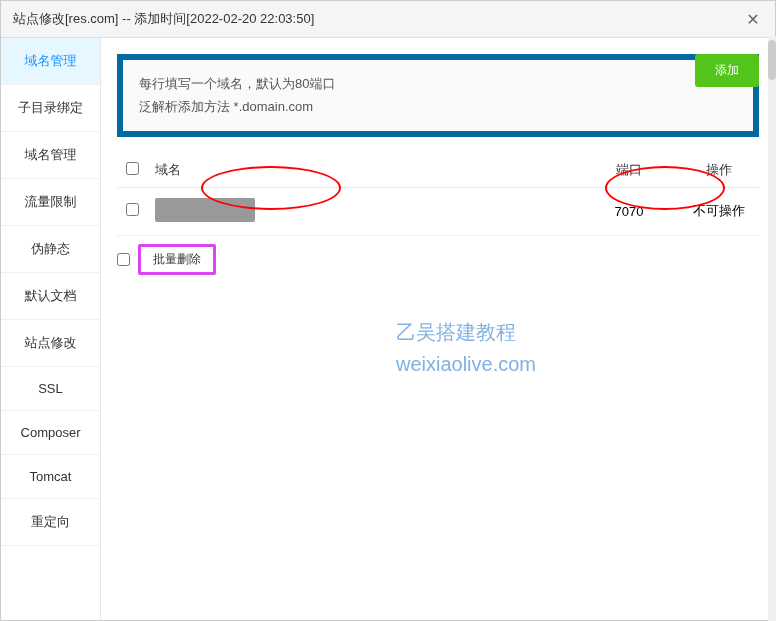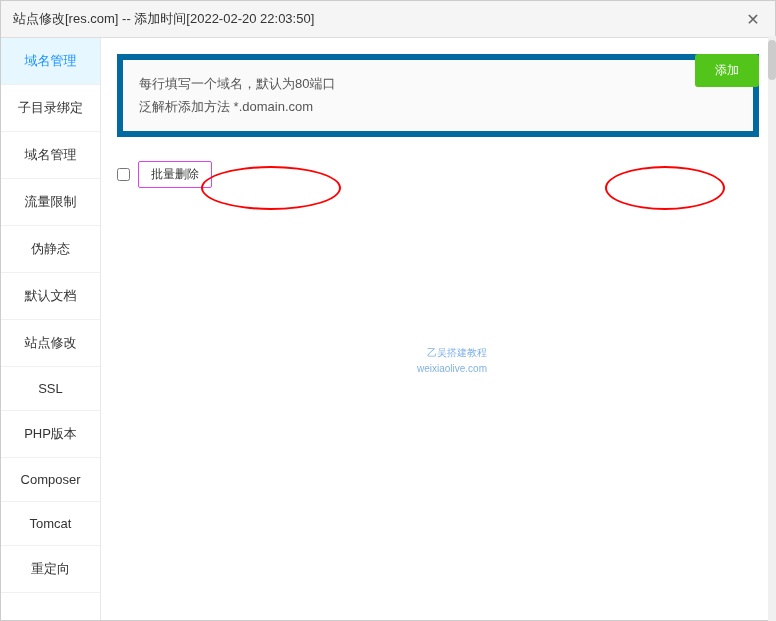--- a/index.html
+++ b/index.html
@@ -134,42 +134,41 @@
 
     .batch-delete-row {
       display: flex;
       align-items: center;
       padding: 8px 0;
       gap: 8px;
     }
 
     .batch-delete-btn {
       background: #fff;
-      border: 1px solid #d946ef;
+      border: 3px solid #d946ef;
       padding: 4px 12px;
       font-size: 12px;
       cursor: pointer;
       border-radius: 2px;
       color: #333;
     }
 
     
     .watermark {
       position: absolute;
       left: 50%;
       top: 50%;
       transform: translate(-30%, -20%);
       color: #4a90d9;
-      font-size: 10px;
+      font-size: 20px;
       opacity: 0.7;
       pointer-events: none;
-      text-align: right;
+      text-align: left;
       line-height: 1.6;
       z-index: 10;
-      margin-top: 22px;
     }
 
     
     .circle-annotation {
       position: absolute;
       border: 2px solid red;
       border-radius: 50%;
       pointer-events: none;
       z-index: 20;
     }
@@ -223,39 +222,56 @@
 
     <div class="sidebar">
       <div class="sidebar-item active">域名管理</div>
       <div class="sidebar-item">子目录绑定</div>
       <div class="sidebar-item">域名管理</div>
       <div class="sidebar-item">流量限制</div>
       <div class="sidebar-item">伪静态</div>
       <div class="sidebar-item">默认文档</div>
       <div class="sidebar-item">站点修改</div>
       <div class="sidebar-item">SSL</div>
-      <div class="sidebar-item">PHP版本</div>
       <div class="sidebar-item">Composer</div>
       <div class="sidebar-item">Tomcat</div>
       <div class="sidebar-item">重定向</div>
 
     </div>
 
     <div class="content-area">
 
       <div class="info-box">
         <div>每行填写一个域名，默认为80端口</div>
         <div>泛解析添加方法 *.domain.com</div>
       </div>
 
       <button class="add-btn">添加</button>
 
       <div class="table-area">
 
-
+        <div class="table-header">
+          <div class="col-check">
+            <input type="checkbox" style="">
+          </div>
+          <div class="col-domain">域名</div>
+          <div class="col-port">端口</div>
+          <div class="col-action">操作</div>
+        </div>
+
+        <div class="table-row">
+          <div class="col-check">
+            <input type="checkbox" style="">
+          </div>
+          <div class="col-domain">
+            <span class="domain-placeholder"></span>
+          </div>
+          <div class="col-port">7070</div>
+          <div class="col-action">不可操作</div>
+        </div>
 
         <div class="batch-delete-row">
           <input type="checkbox" style="">
           <button class="batch-delete-btn">批量删除</button>
         </div>
       </div>
 
       <div class="watermark">
         <div>乙吴搭建教程</div>
         <div>weixiaolive.com</div>

